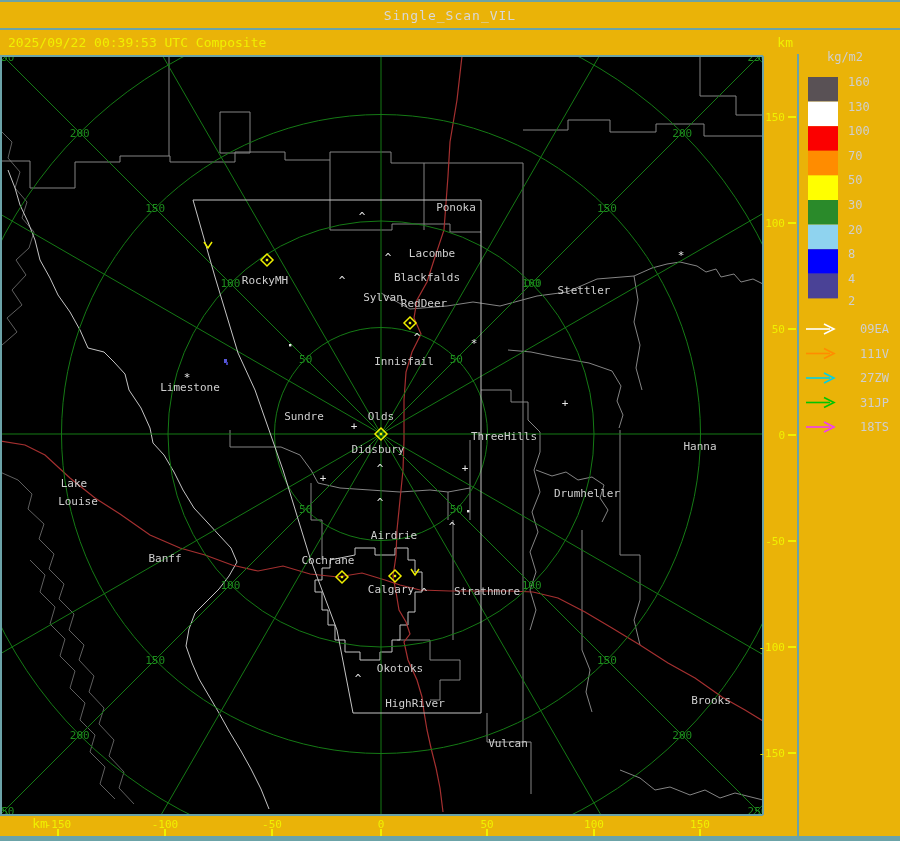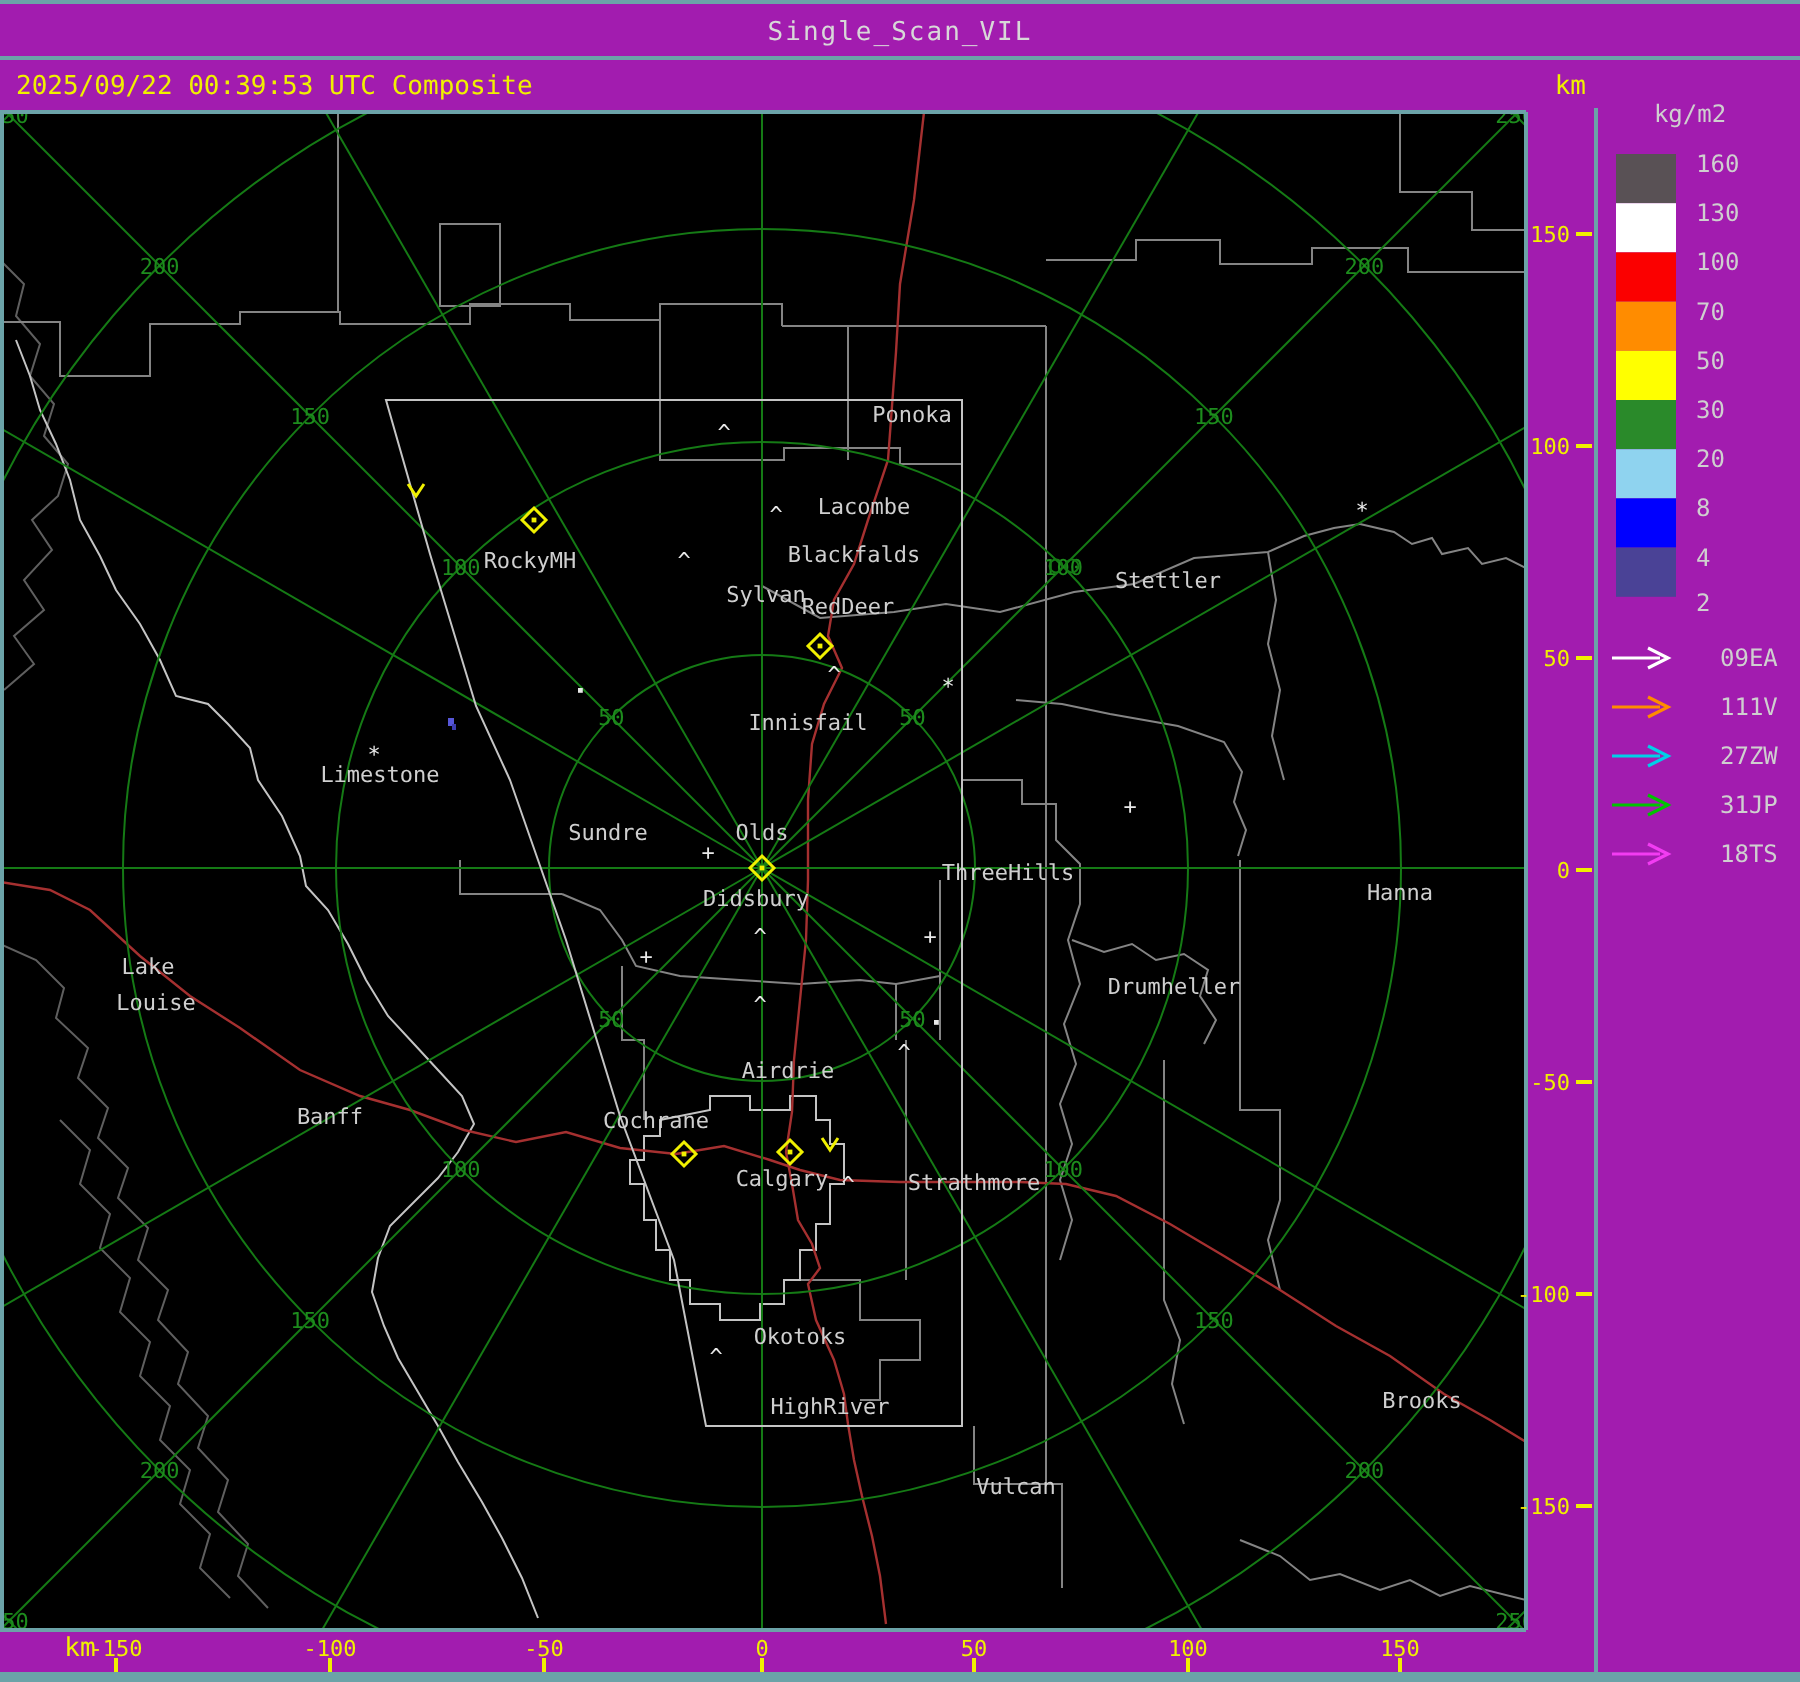--- a/index.html
+++ b/index.html
@@ -1,21 +1,21 @@
 <!DOCTYPE html>
 <html style="--frame: #6ba3a8; --yellow: #f0f000; --green-line: #157a15; --green-text: #1d8c1d; --town: #cfcfcf; --road: #a53030; --boundary: #848484; --bright: #c4c4c4; --title-text: #d8d8d8; --legend-label: #cfcfcf;"><head>
 <meta charset="utf-8">
 <style>
   :root{
     --frame:#6ba3a8; --yellow:#f0f000; --green-line:#157a15; --green-text:#1d8c1d;
     --town:#cfcfcf; --road:#a53030; --boundary:#848484; --bright:#c4c4c4; --dim:#5f5f5f;
     --title-text:#d8d8d8; --legend-label:#cfcfcf;
   }
   html,body{margin:0;padding:0;background:#000;}
-  #app{position:relative;width:900px;height:841px;background:#a21caf;overflow:hidden;
+  #app{position:relative;width:900px;height:841px;background:#eab308;overflow:hidden;
        font-family:"DejaVu Sans Mono",monospace;}
   svg text{font-family:"DejaVu Sans Mono",monospace;}
   .title-text{fill:var(--title-text);font-size:13px;letter-spacing:1px;}
   .ts-text{fill:var(--yellow);font-size:13px;}
   .yellow-lbl{fill:var(--yellow);font-size:11px;}
   .town-lbl{fill:var(--town);font-size:11px;}
   .ring-lbl{fill:var(--green-text);font-size:11px;}
   .legend-lbl{fill:var(--legend-label);font-size:12px;}
   .marker-glyph{fill:#e8e8e8;font-size:11px;text-anchor:middle;}
   .ring-shape{stroke:var(--green-line);fill:none;stroke-width:1;}

